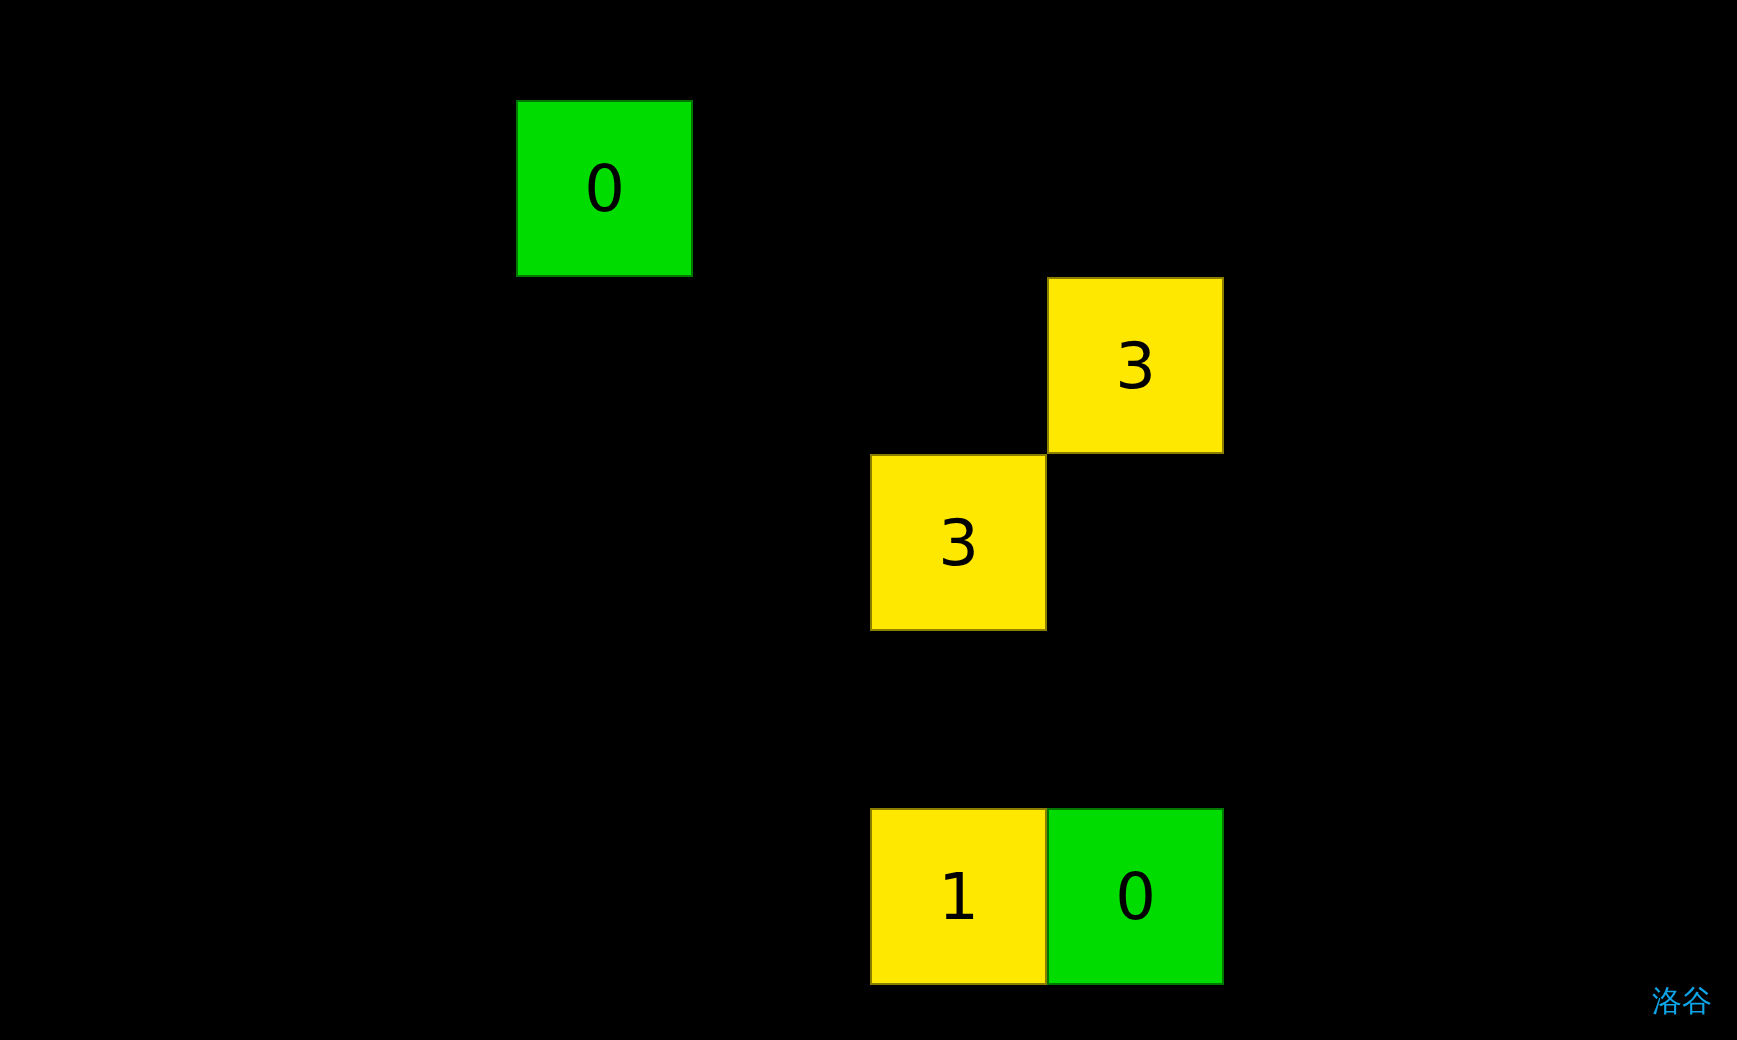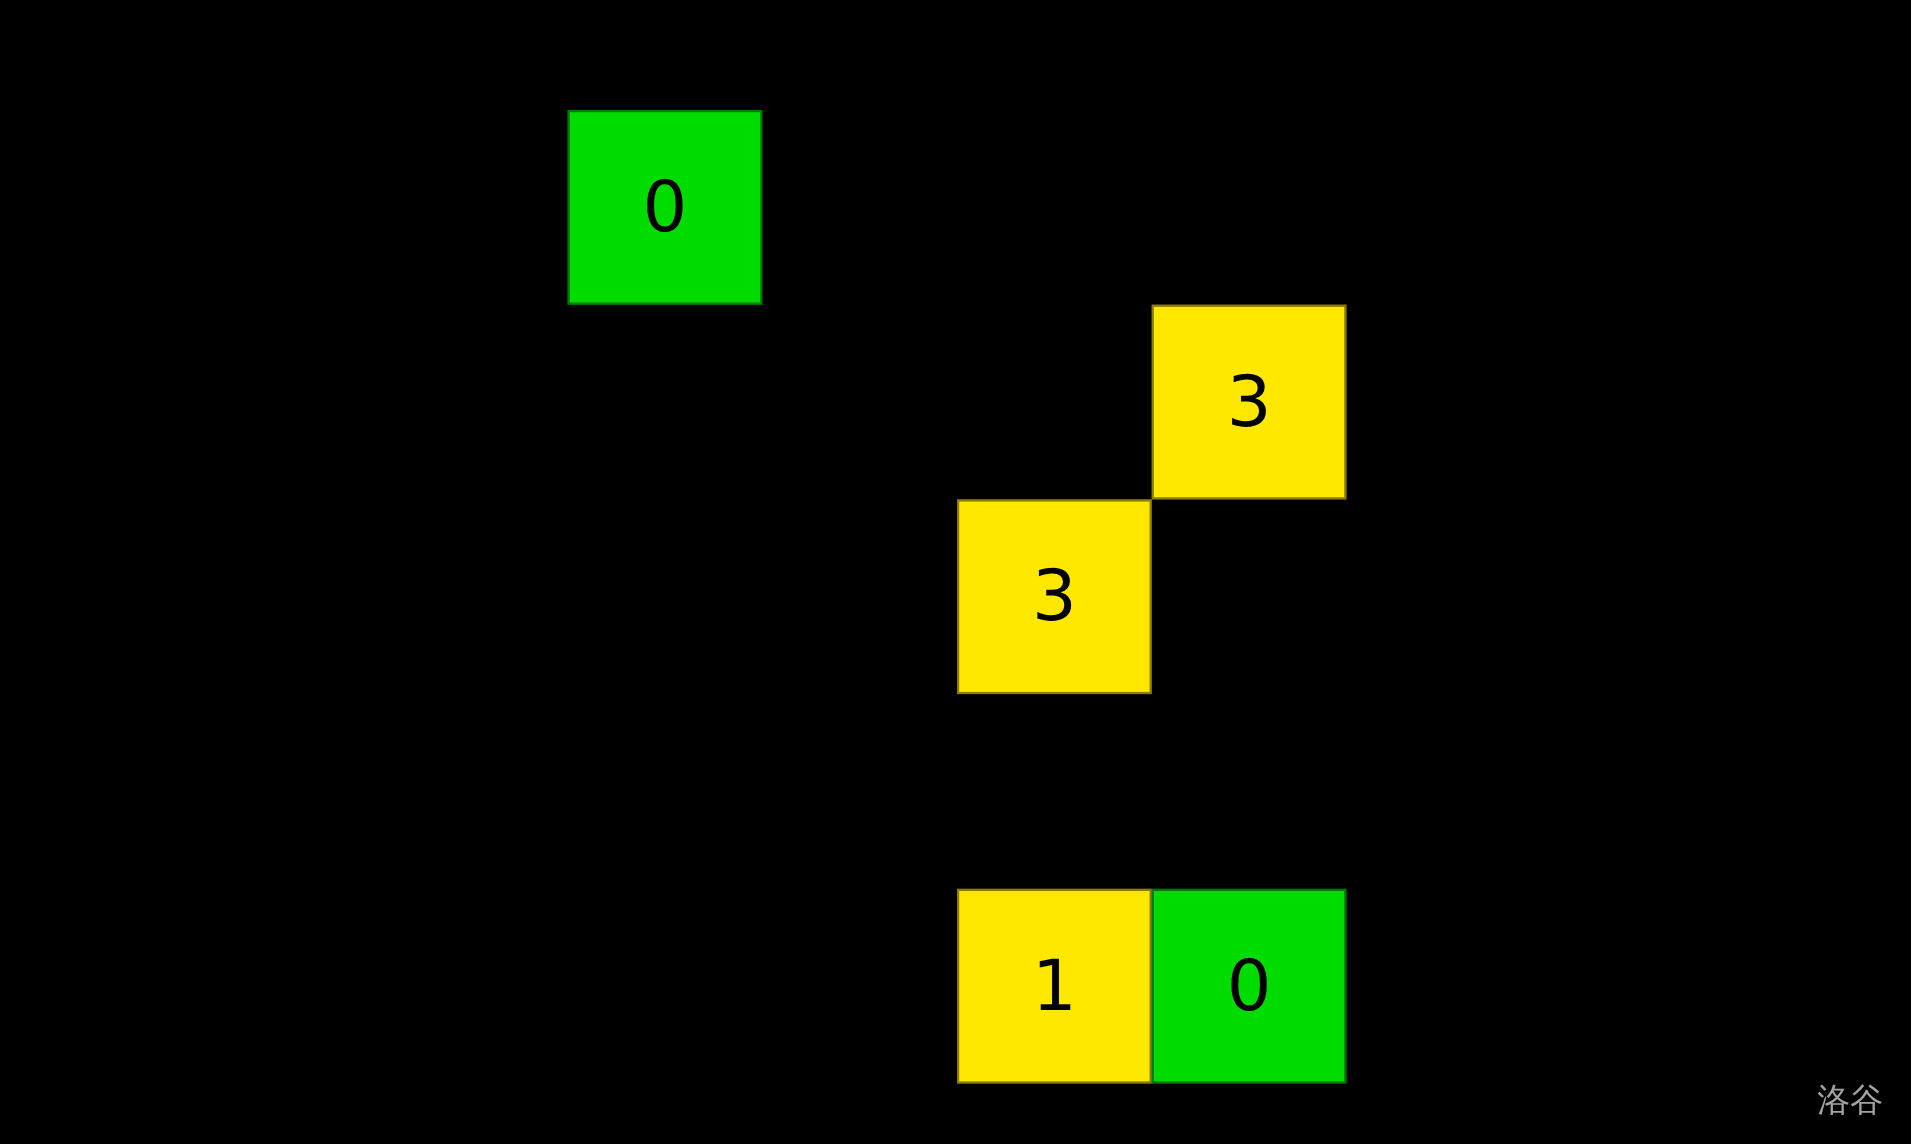--- a/index.html
+++ b/index.html
@@ -50,14 +50,14 @@
       <div class="tile" style="left: 870px; top: 454px; width: 177px; height: 177px; background: rgb(255, 232, 0); border-color: rgba(0, 0, 0, 0.45); border-width: 2px;">
         <span class="tile-value" style="color: rgb(0, 0, 0);">3</span>
       </div>
       <div class="tile" style="left: 870px; top: 808px; width: 177px; height: 177px; background: rgb(255, 232, 0); border-color: rgba(0, 0, 0, 0.45); border-width: 2px;">
         <span class="tile-value" style="color: rgb(0, 0, 0);">1</span>
       </div>
       <div class="tile" style="left: 1047px; top: 808px; width: 177px; height: 177px; background: rgb(0, 220, 0); border-color: rgba(0, 0, 0, 0.45); border-width: 2px;">
         <span class="tile-value" style="color: rgb(0, 0, 0);">0</span>
       </div>
     </div>
-  <div class="watermark" style="color: #a3a3a3;">洛谷</div>
+  <div class="watermark" style="color: #0ea5e9;">洛谷</div>
 </div>
 
 </body></html>

